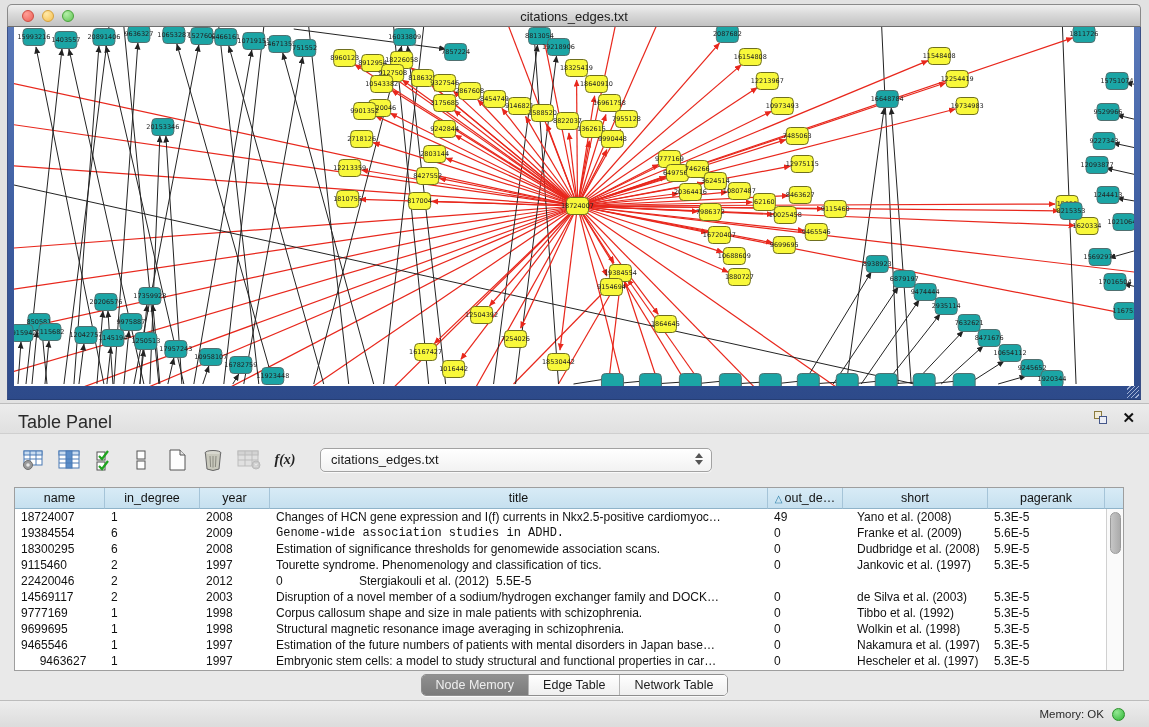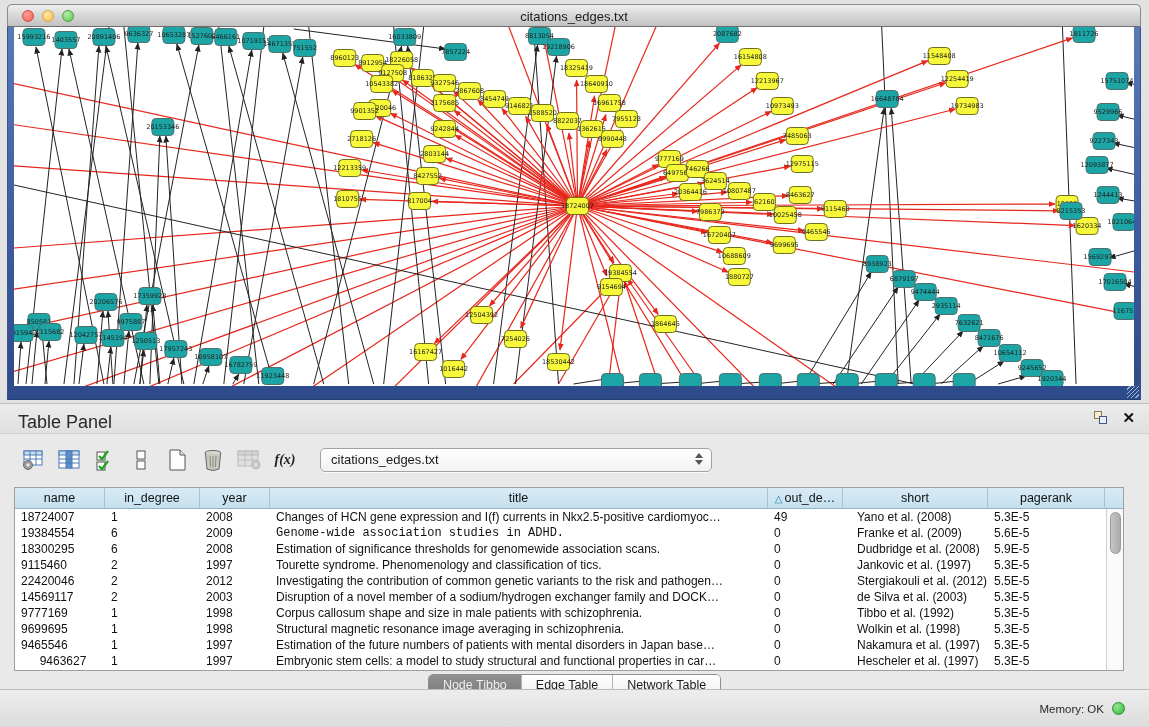--- a/index.html
+++ b/index.html
@@ -62,21 +62,21 @@
     background:linear-gradient(90deg,#c6c6c6,#ababab); border:1px solid #9a9a9a; }
 
   .tabs-row { position:absolute; left:0; top:270px; width:1149px; display:flex; justify-content:center; }
   .seg-group { display:inline-flex; border:1px solid #8e8e8e; border-radius:5px; overflow:hidden;
     background:#fff; box-shadow:0 1px 0 rgba(255,255,255,.7); }
   .seg { padding:0 14px; height:20px; line-height:20px; font-size:12.5px; color:#1c1c1c;
     background:linear-gradient(180deg,#ffffff,#efefef); border-left:1px solid #b5b5b5; }
   .seg:first-child { border-left:none; }
   .seg.selected { background:linear-gradient(180deg,#909090,#7b7b7b); color:#efefef; }
 
-  .statusbar { position:absolute; left:0; bottom:0; width:1149px; height:38px;
+  .statusbar { position:absolute; left:0; bottom:0; width:1149px; height:27px;
     background:linear-gradient(180deg,#ededed,#dcdcdc); border-top:1px solid #bcbcbc;
     display:flex; align-items:center; justify-content:flex-end; }
   .mem-label { font-size:11.5px; color:#2a2a2a; margin-right:8px; }
   .mem-dot { width:13px; height:13px; border-radius:50%; margin-right:24px;
     background:radial-gradient(circle at 35% 30%,#93e893,#2fb636); border:1px solid #2a8f2a; }
 
   svg text.nlabel { font-family:"DejaVu Sans", sans-serif; font-size:6.5px; fill:#222; }
 </style>
 </head>
 <body>
@@ -638,21 +638,20 @@
           <div class="td" style="width: 70px;">1997</div>
           <div class="td" style="width: 498px;">Tourette syndrome. Phenomenology and classification of tics.</div>
           <div class="td" style="width: 75px;">0</div>
           <div class="td short-col" style="width: 145px;">Jankovic et al. (1997)</div>
           <div class="td" style="width: 117px;">5.3E-5</div>
         </div>
         <div class="tr">
           <div class="td" style="width: 90px;">22420046</div>
           <div class="td" style="width: 95px;">2</div>
           <div class="td" style="width: 70px;">2012</div>
-          <div class="td" style="width: 498px;">Investigating the contribution of common genetic variants to the risk and pathogen…</div>
           <div class="td" style="width: 75px;">0</div>
           <div class="td short-col" style="width: 145px;">Stergiakouli et al. (2012)</div>
           <div class="td" style="width: 117px;">5.5E-5</div>
         </div>
         <div class="tr">
           <div class="td" style="width: 90px;">14569117</div>
           <div class="td" style="width: 95px;">2</div>
           <div class="td" style="width: 70px;">2003</div>
           <div class="td" style="width: 498px;">Disruption of a novel member of a sodium/hydrogen exchanger family and DOCK…</div>
           <div class="td" style="width: 75px;">0</div>
@@ -696,21 +695,21 @@
           <div class="td" style="width: 117px;">5.3E-5</div>
         </div>
       </div>
     <div class="vscroll">
       <div class="vthumb"></div>
     </div>
   </div>
 
   <div class="tabs-row">
     <div class="seg-group">
-      <span class="seg selected">Node Tibbo</span>
+      <span class="seg selected">Node Memory</span>
       <span class="seg">Edge Table</span>
       <span class="seg">Network Table</span>
     </div>
   </div>
 
   <div class="statusbar">
     <span class="mem-label">Memory: OK</span>
     <span class="mem-dot"></span>
   </div>
 </div>

